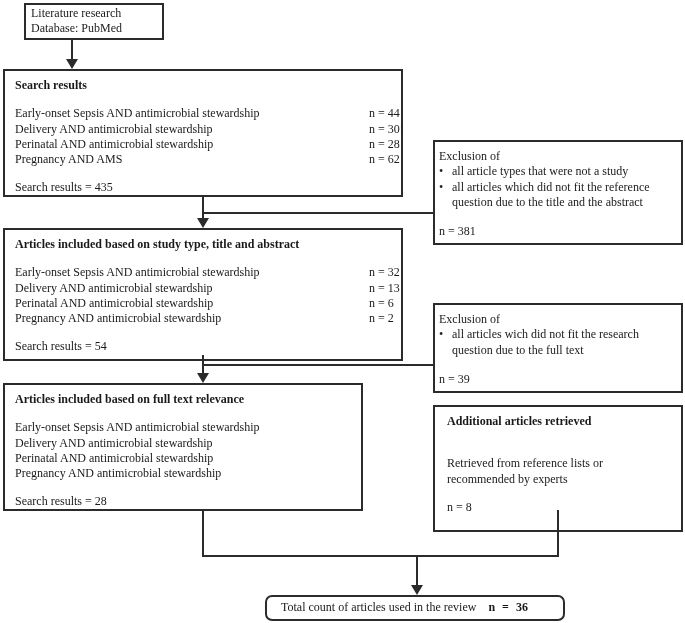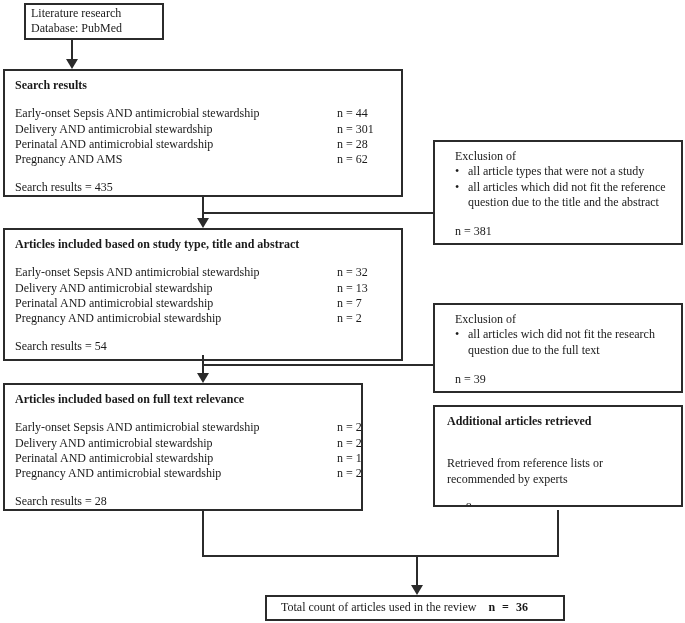--- a/index.html
+++ b/index.html
@@ -20,33 +20,34 @@
   .box {
     position: absolute;
     box-sizing: border-box;
     border: 2px solid #2b2b2b;
     background: #ffffff;
     padding: 7px 8px 6px 10px;
     overflow: hidden;
   }
   .box-title { font-weight: bold; }
   .spacer { height: 13px; }
-  .qrow { display: flex; }
+  .qrow { display: flex; gap: 32px; }
   .qrow .qlabel { flex: 0 0 322px; }
   .qrow .qvalue { flex: 1; white-space: nowrap; }
   .bullet { display: flex; }
   .bullet .dot { flex: 0 0 13px; }
   .bullet .btext { flex: 1; }
-  .excl { padding: 7px 2px 6px 20px; }
+  .excl { padding: 7px 2px 6px 4px; }
   .excl .spacer { height: 14px; }
   .additional-body { max-width: 185px; margin-top: 14px; }
   .total-box {
     display: flex;
     align-items: center;
     padding: 0 0 0 14px;
+    border-radius: 7px;
   }
   .total-box .tvalue {
     font-weight: bold;
     margin-left: 12px;
     word-spacing: 4px;
     white-space: nowrap;
   }
   .vline { position: absolute; width: 2px; background: #2b2b2b; }
   .hline { position: absolute; height: 2px; background: #2b2b2b; }
   .arrowhead {
@@ -117,21 +118,21 @@
     <div class="qrow">
       <span class="qlabel">Early-onset Sepsis AND antimicrobial stewardship</span>
       <span class="qvalue">n = 32</span>
     </div>
     <div class="qrow">
       <span class="qlabel">Delivery AND antimicrobial stewardship</span>
       <span class="qvalue">n = 13</span>
     </div>
     <div class="qrow">
       <span class="qlabel">Perinatal AND antimicrobial stewardship</span>
-      <span class="qvalue">n = 7</span>
+      <span class="qvalue">n = 6</span>
     </div>
     <div class="qrow">
       <span class="qlabel">Pregnancy AND antimicrobial stewardship</span>
       <span class="qvalue">n = 2</span>
     </div>
     <div class="spacer"></div>
     <div>Search results = 54</div>
   </div>
 
   <div class="vline" style="left:202px; top:355px; height:19px;"></div>
@@ -164,21 +165,21 @@
       <span class="qvalue">n = 1</span>
     </div>
     <div class="qrow">
       <span class="qlabel">Pregnancy AND antimicrobial stewardship</span>
       <span class="qvalue">n = 2</span>
     </div>
     <div class="spacer"></div>
     <div>Search results = 28</div>
   </div>
 
-  <div class="box" style="left:433px; top:405px; width:250px; height:102px; padding:7px 8px 6px 12px;">
+  <div class="box" style="left:433px; top:405px; width:250px; height:127px; padding:7px 8px 6px 12px;">
     <div class="box-title">Additional articles retrieved</div>
     <div class="spacer"></div>
     <div class="additional-body">Retrieved from reference lists or recommended by experts</div>
     <div class="spacer"></div>
     <div>n = 8</div>
   </div>
 
   <div class="vline" style="left:202px; top:511px; height:46px;"></div>
   <div class="vline" style="left:557px; top:510px; height:47px;"></div>
   <div class="hline" style="left:202px; top:555px; width:357px;"></div>

